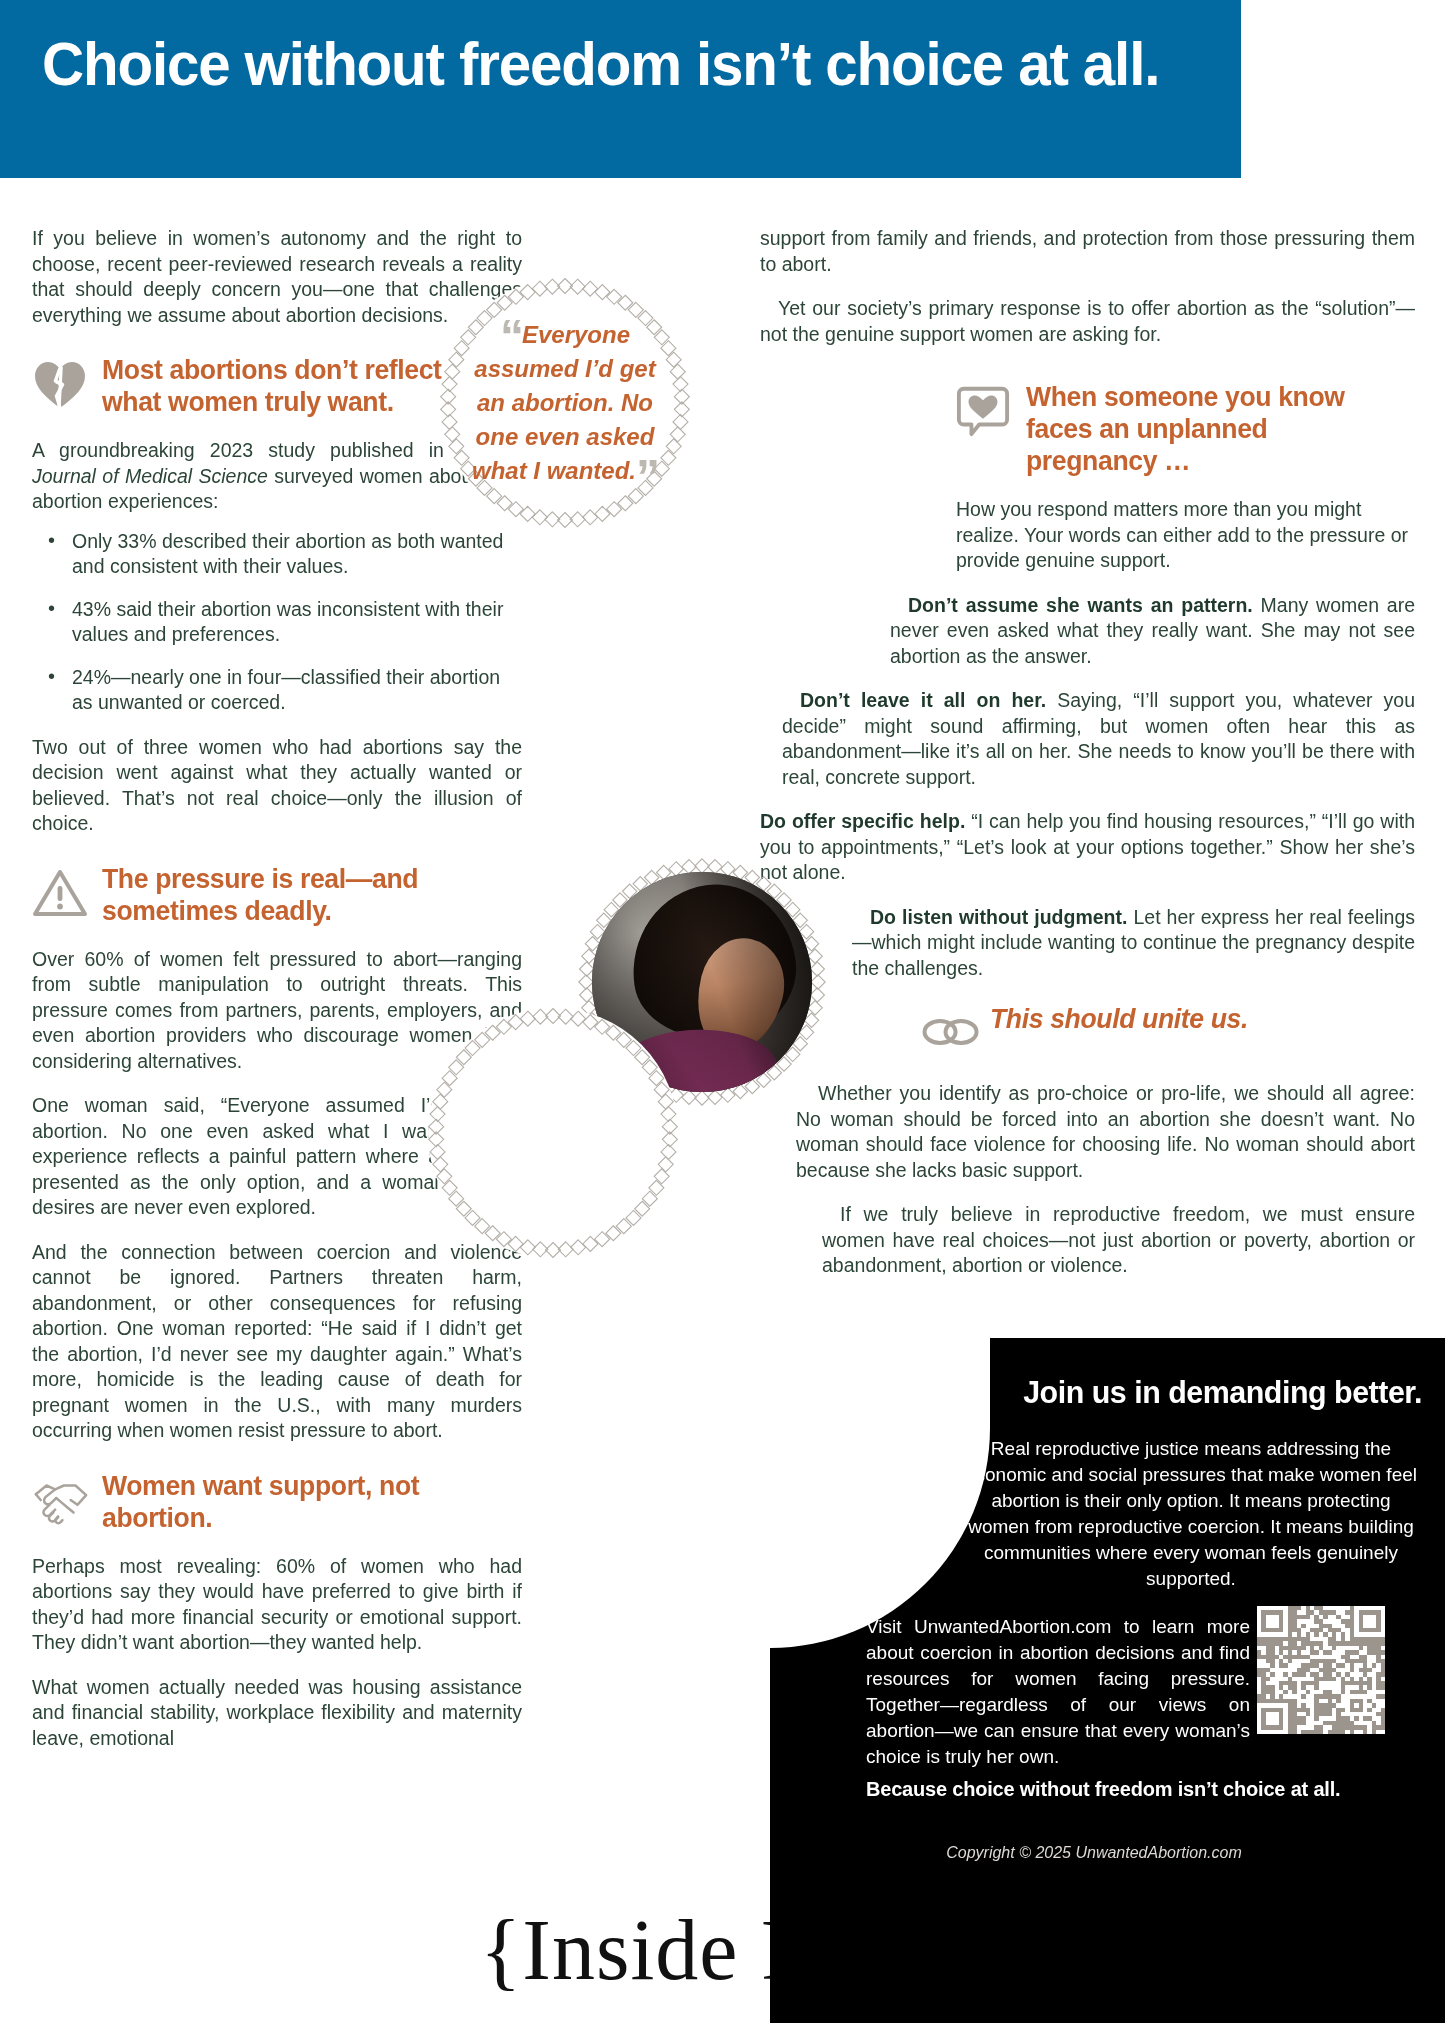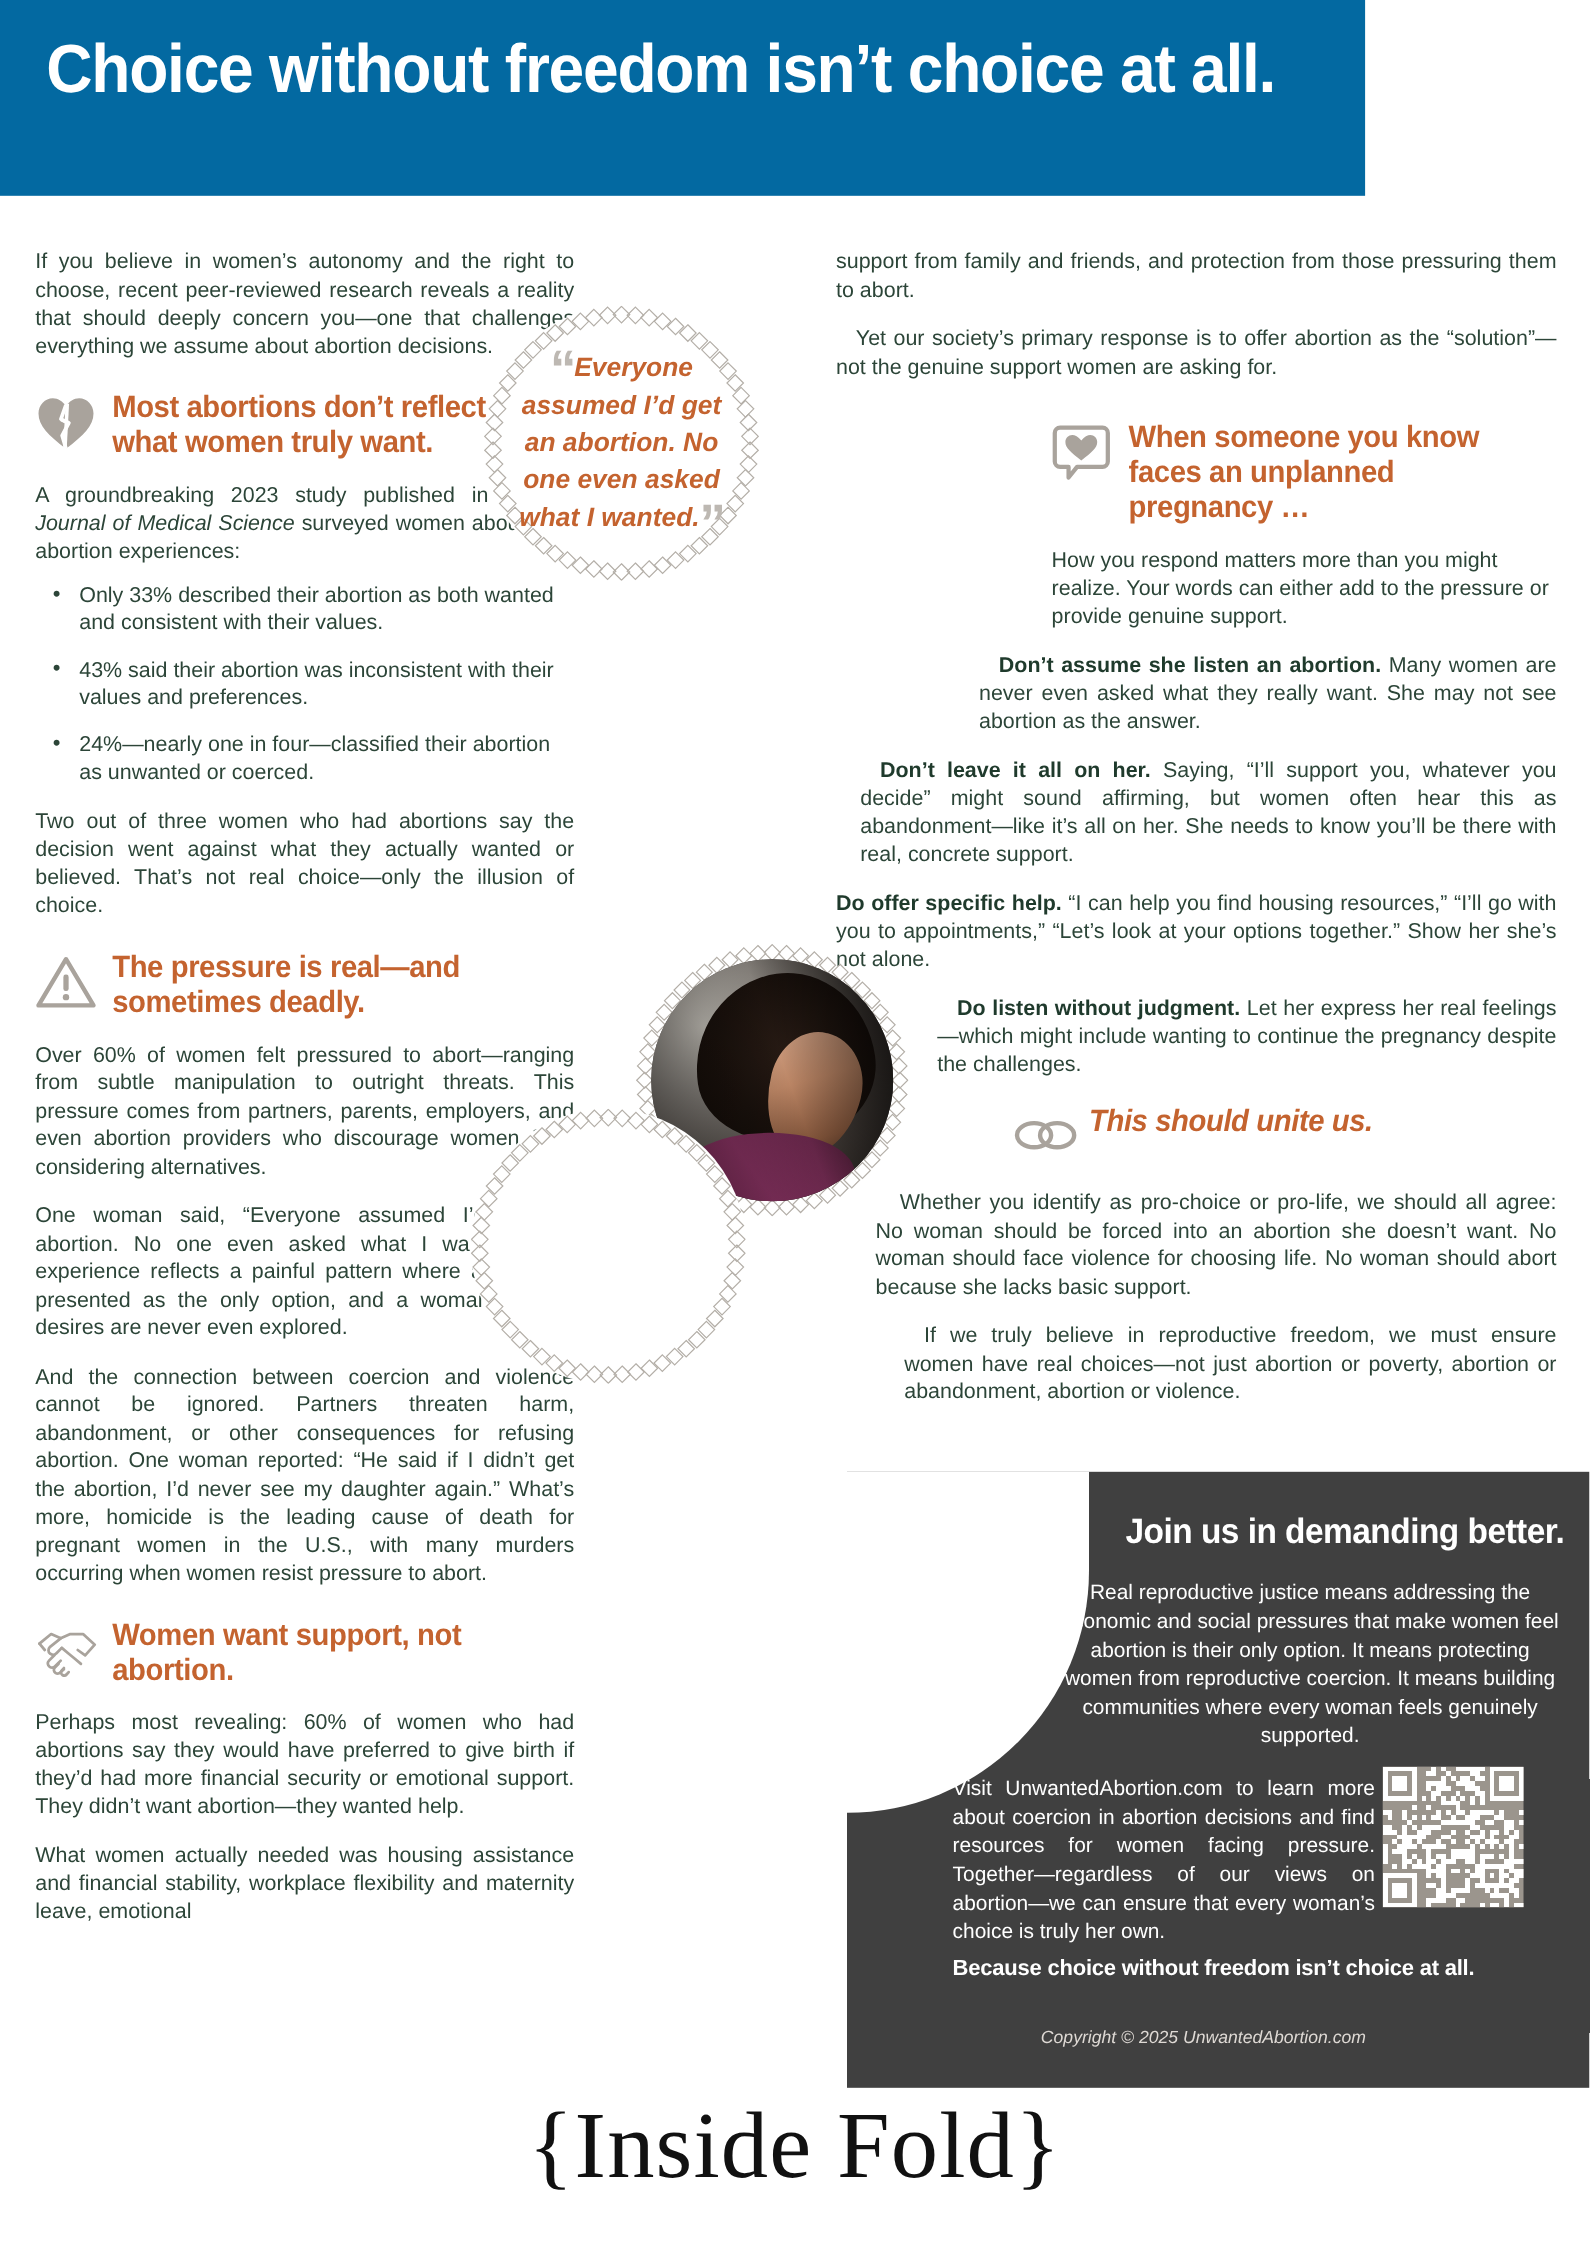--- a/index.html
+++ b/index.html
@@ -185,22 +185,22 @@
   }
   .ph-shadow {
     position:absolute; inset:0;
     background: linear-gradient(250deg, rgba(0,0,0,.75) 0%, rgba(0,0,0,.08) 45%, rgba(0,0,0,.45) 100%);
   }
 
   
   .cta {
     position: absolute;
     left: 770px; top: 1338px;
-    width: 675px; height: 560px;
-    background: #404040;
+    width: 675px; height: 685px;
+    background: #000000;
     color: #ffffff;
     z-index: 3;
   }
   .cta-notch {
     position: absolute;
     left: 770px; top: 1338px;
     width: 220px; height: 310px;
     background: #ffffff;
     border-radius: 0 0 220px 0;
     z-index: 4;
@@ -359,21 +359,21 @@
         <svg viewBox="0 0 56 56" width="54" height="54" aria-hidden="true">
           <path d="M8 6 H48 A5 5 0 0 1 53 11 V38 A5 5 0 0 1 48 43 H24 L16 53 L16 43 H8 A5 5 0 0 1 3 38 V11 A5 5 0 0 1 8 6 Z" fill="none" stroke="#a9a39c" stroke-width="4" stroke-linejoin="round"></path>
           <path d="M28 37 C18 29 13 25 13 19.5 C13 15.8 15.9 13 19.5 13 C22 13 25 14.6 28 18 C31 14.6 34 13 36.5 13 C40.1 13 43 15.8 43 19.5 C43 25 38 29 28 37 Z" fill="#a9a39c"></path>
         </svg>
       </span>
       <span class="txt">When someone you know faces an unplanned pregnancy …</span>
     </div>
 
     <p style="padding-left:196px; text-align:left;">How you respond matters more than you might realize. Your words can either add to the pressure or provide genuine support.</p>
 
-    <p style="padding-left:130px; text-indent:18px;"><span class="lead-in">Don’t assume she listen an abortion.</span><span> Many women are never even asked what they really want. She may not see abortion as the answer.</span></p>
+    <p style="padding-left:130px; text-indent:18px;"><span class="lead-in">Don’t assume she wants an pattern.</span><span> Many women are never even asked what they really want. She may not see abortion as the answer.</span></p>
 
     <p style="padding-left:22px; text-indent:18px;"><span class="lead-in">Don’t leave it all on her.</span><span> Saying, “I’ll support you, whatever you decide” might sound affirming, but women often hear this as abandonment—like it’s all on her. She needs to know you’ll be there with real, concrete support.</span></p>
 
     <p style="padding-left:0px; text-indent:0px;"><span class="lead-in">Do offer specific help.</span><span> “I can help you find housing resources,” “I’ll go with you to appointments,” “Let’s look at your options together.” Show her she’s not alone.</span></p>
 
     <p style="padding-left:92px; text-indent:18px;"><span class="lead-in">Do listen without judgment.</span><span> Let her express her real feelings—which might include wanting to continue the pregnancy despite the challenges.</span></p>
 
     <div class="sec-head" style="margin-top:22px; padding-left:160px;font-style:italic;">
       <span class="icon">
         <svg viewBox="0 0 68 40" width="62" height="38" style="margin-top:8px" aria-hidden="true">

